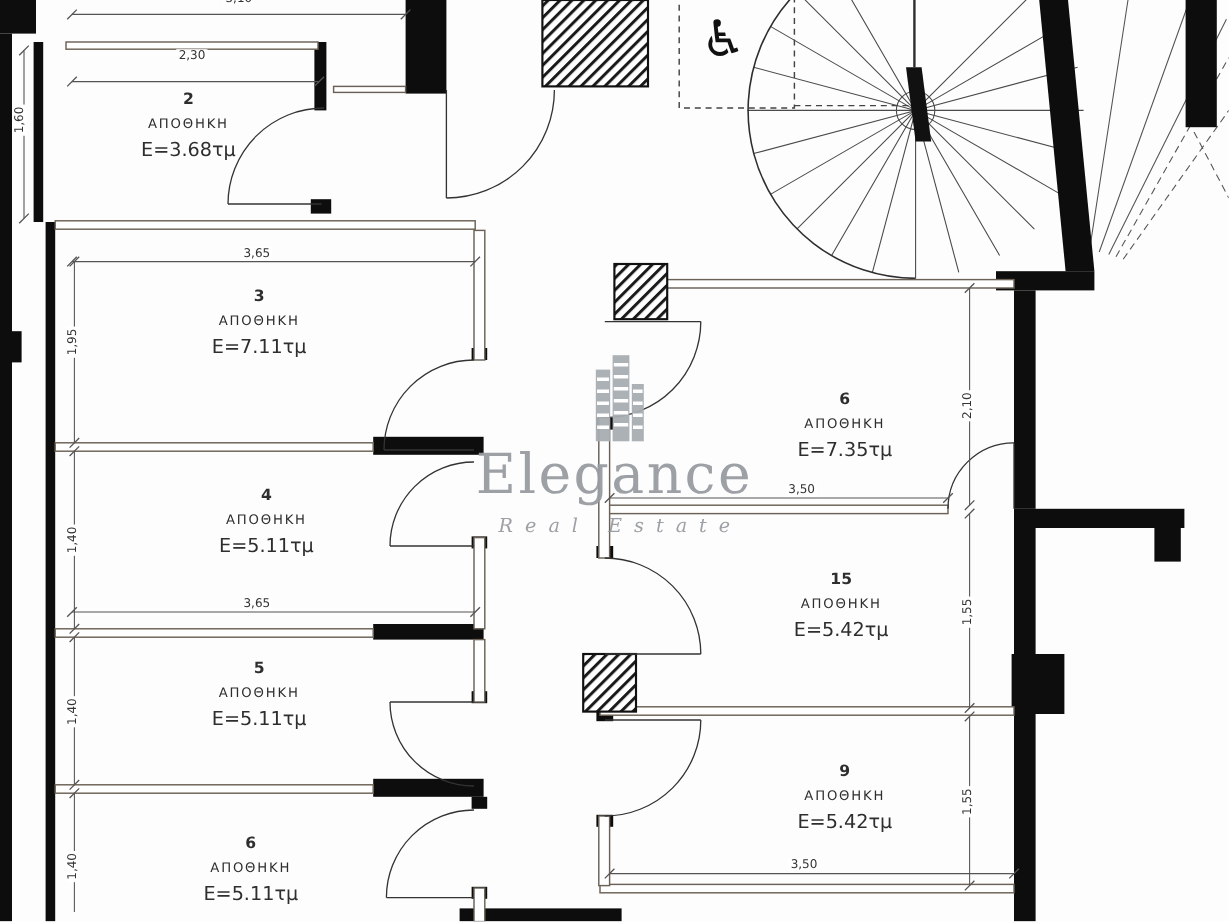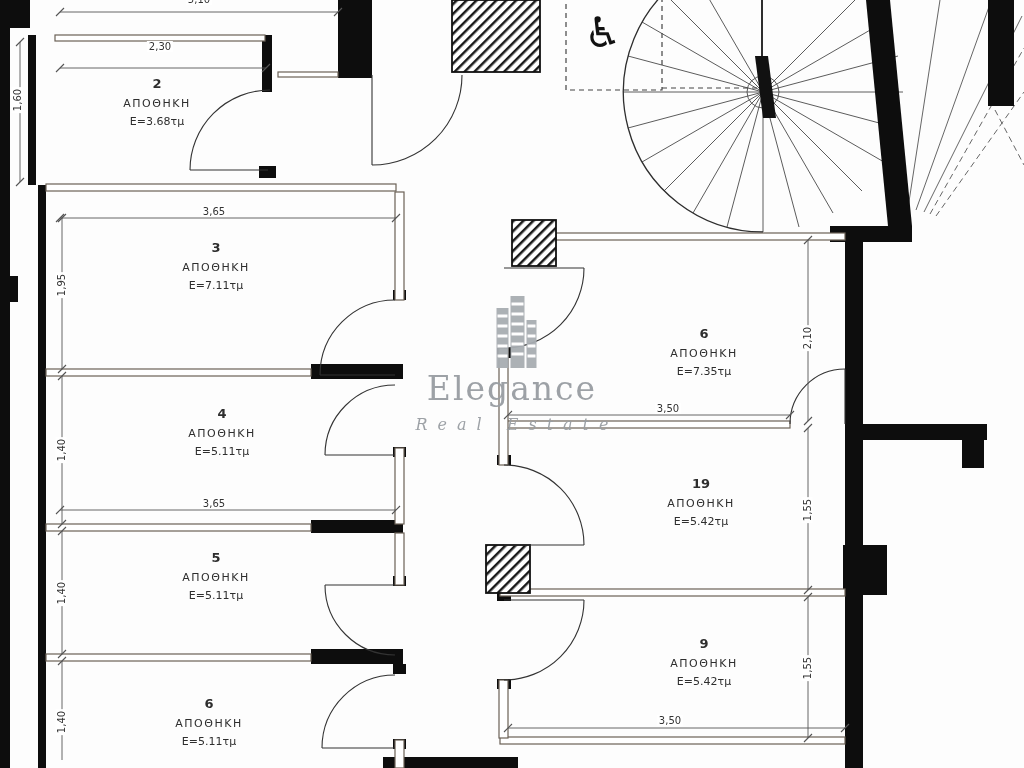--- a/index.html
+++ b/index.html
@@ -4,27 +4,27 @@
 <style>
   html,body{margin:0;padding:0;background:#fff;}
   .canvas{
     position:relative;width:1024px;height:768px;background:#fdfdfd;
     overflow:hidden;font-family:"DejaVu Sans","Liberation Sans",sans-serif;
   }
   .canvas svg.plan{position:absolute;left:0;top:0;}
   .room-label{position:absolute;transform:translateX(-50%);text-align:center;color:#2e2e2e;white-space:nowrap;}
   .rnum{font-size:13px;font-weight:bold;margin-bottom:6px;}
   .rtype{font-size:11px;letter-spacing:1.5px;margin-bottom:5px;}
-  .rarea{font-size:11px;}
+  .rarea{font-size:16px;}
   .dim{position:absolute;font-size:10px;color:#333;background:#fff;padding:0 2px;white-space:nowrap;line-height:1.1;}
   .dim.h{transform:translateX(-50%);}
   .dim.v{transform:translate(-50%,-50%) rotate(-90deg);}
   .wc{position:absolute;left:584px;top:12px;font-size:42px;color:#111;line-height:1;font-family:"DejaVu Sans",sans-serif;}
   .wm{position:absolute;left:512px;top:294px;transform:translateX(-50%);text-align:center;color:#989da2;opacity:.95;}
-  .wm-brand{font-family:"DejaVu Serif","Liberation Serif",serif;font-size:33px;letter-spacing:2px;line-height:1;margin-top:4px;}
+  .wm-brand{font-family:"DejaVu Serif","Liberation Serif",serif;font-size:46px;letter-spacing:2px;line-height:1;margin-top:4px;}
   .wm-tagline{font-family:"DejaVu Serif","Liberation Serif",serif;font-size:16px;letter-spacing:10px;margin-top:10px;padding-left:10px;font-style:italic;}
   .wm-logo{display:block;margin:0 auto;}
 </style>
 </head>
 <body>
 
 <div class="canvas">
 
   <svg class="plan" width="1024" height="768" viewBox="0 0 1024 768">
     <defs>
@@ -178,21 +178,21 @@
     <div class="rnum">6</div>
     <div class="rtype">ΑΠΟΘΗΚΗ</div>
     <div class="rarea">E=5.11τμ</div>
   </div>
   <div class="room-label" style="left:704px;top:636px">
     <div class="rnum">9</div>
     <div class="rtype">ΑΠΟΘΗΚΗ</div>
     <div class="rarea">E=5.42τμ</div>
   </div>
   <div class="room-label" style="left:701px;top:476px">
-    <div class="rnum">19</div>
+    <div class="rnum">15</div>
     <div class="rtype">ΑΠΟΘΗΚΗ</div>
     <div class="rarea">E=5.42τμ</div>
   </div>
   <div class="room-label" style="left:704px;top:326px">
     <div class="rnum">6</div>
     <div class="rtype">ΑΠΟΘΗΚΗ</div>
     <div class="rarea">E=7.35τμ</div>
   </div>
 
   <div class="dim h" style="left:199px;top:-6px">5,10</div>

